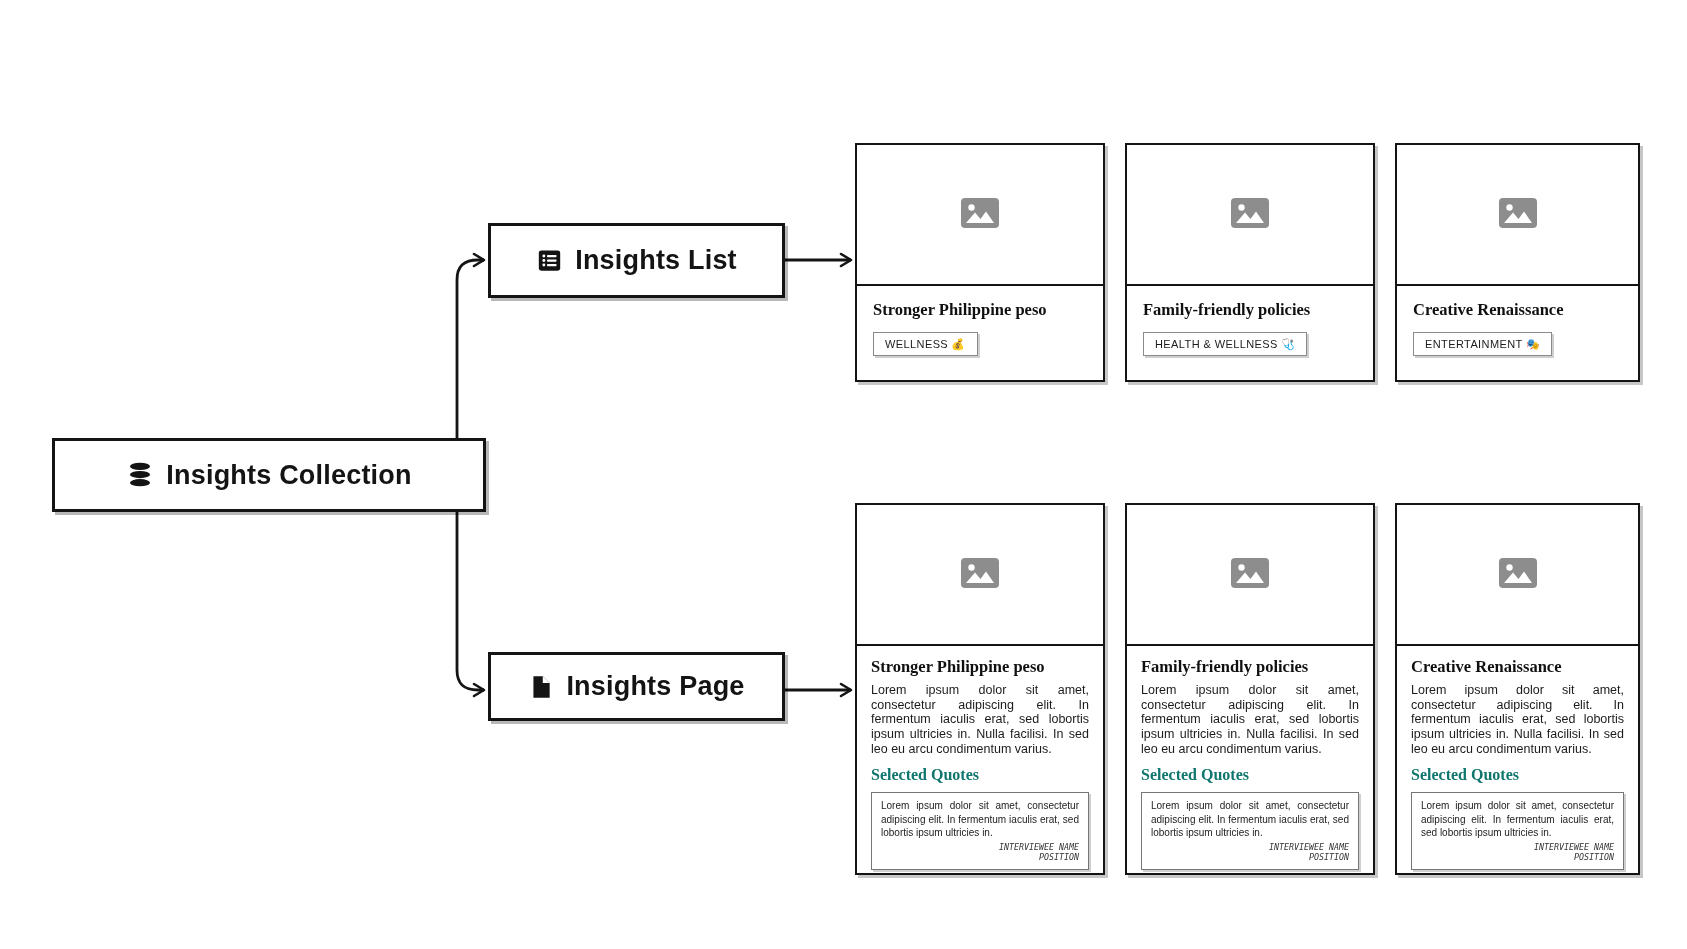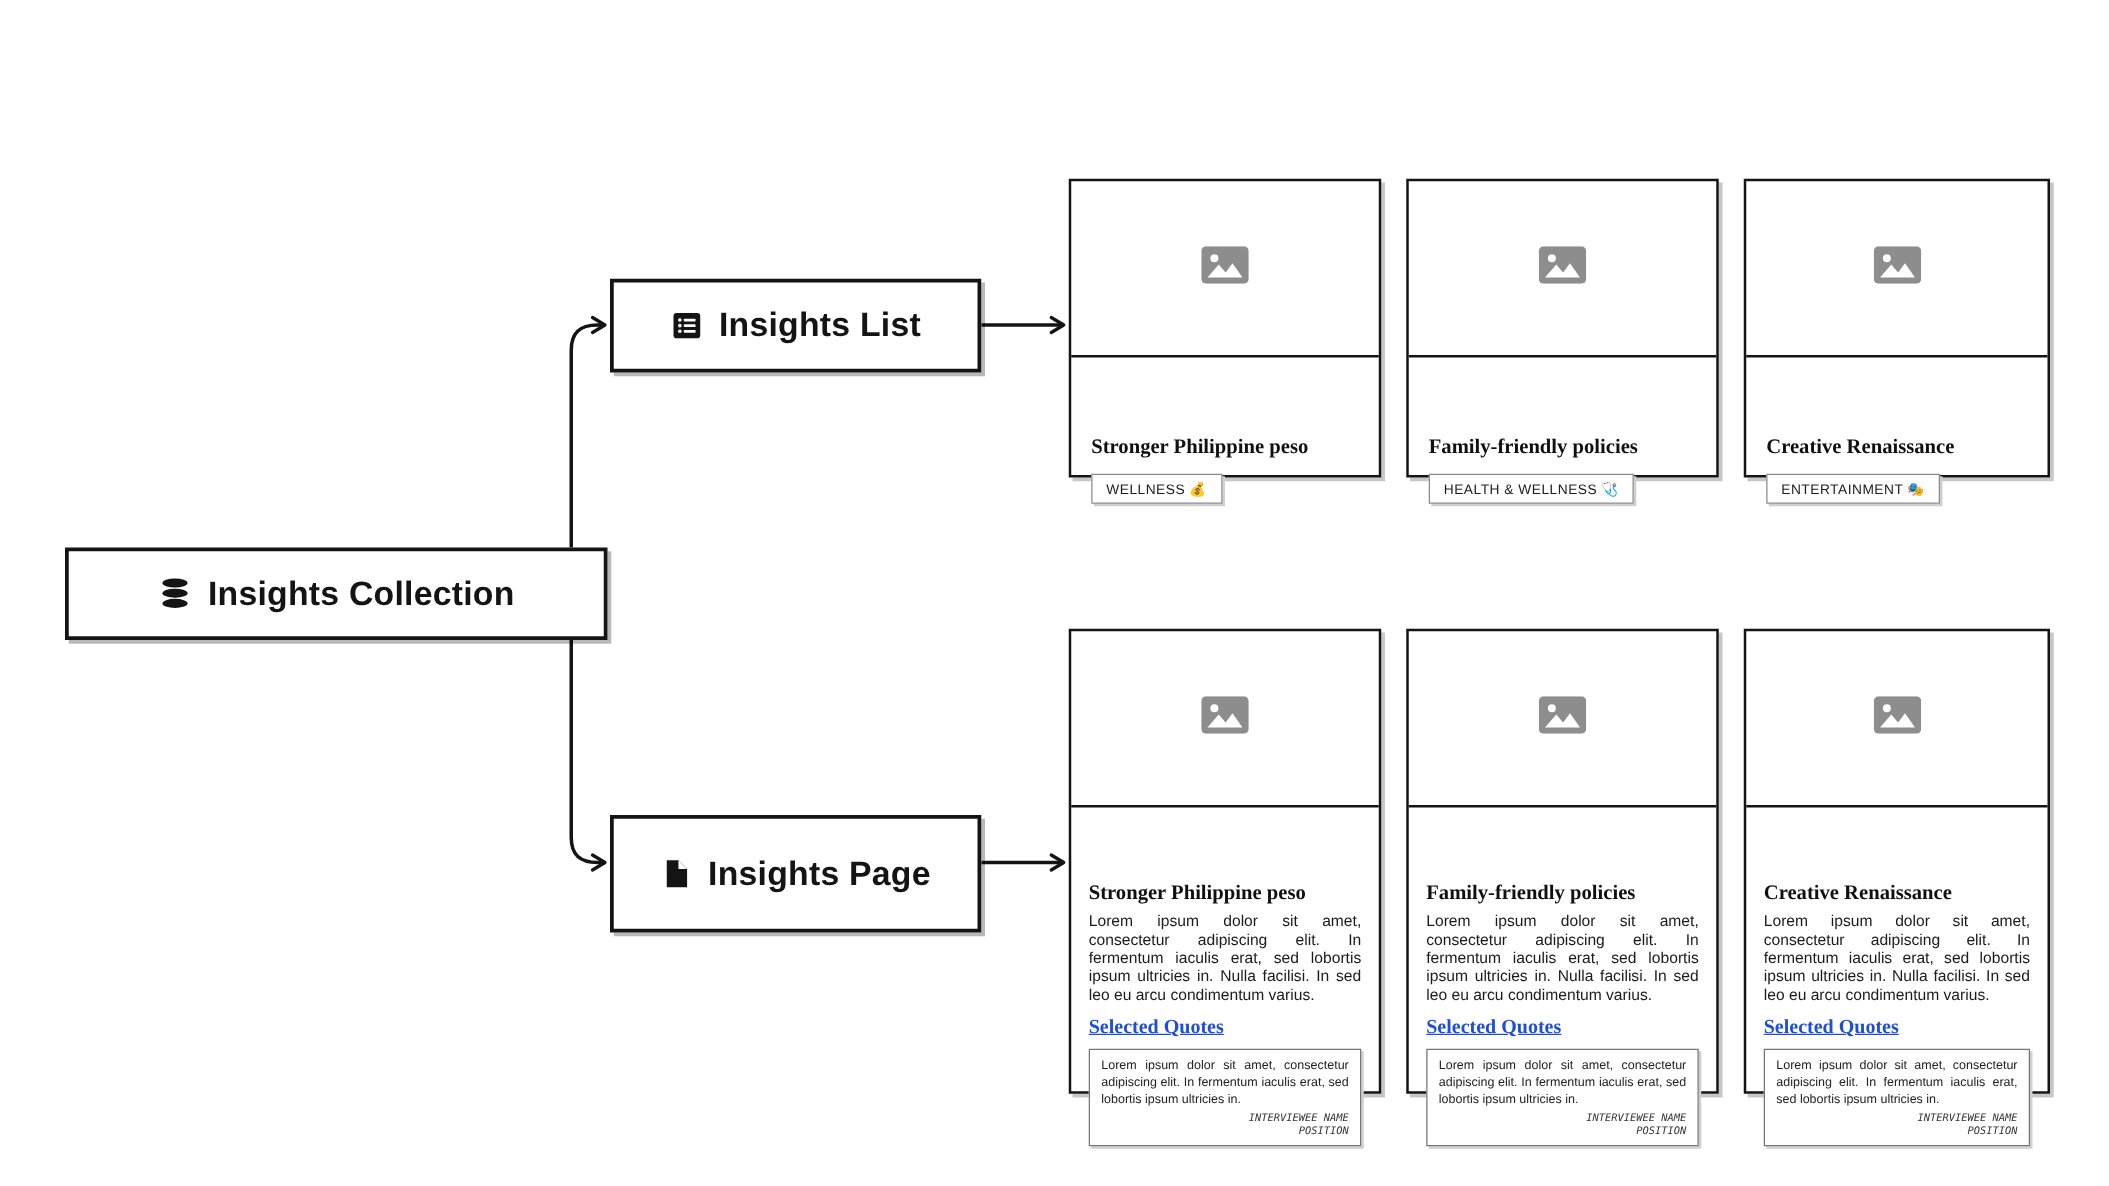--- a/index.html
+++ b/index.html
@@ -14,33 +14,33 @@
     position:absolute; background:#ffffff;
     border:3px solid #141414; box-shadow:3px 3px 0 rgba(0,0,0,0.28);
     display:flex; align-items:center; justify-content:center; gap:12px;
     box-sizing:border-box;
   }
   .node-label { font-weight:bold; font-size:27px; letter-spacing:0.2px; color:#141414; white-space:nowrap; }
   .node-icon { flex:none; display:flex; }
 
   #node-collection { left:52px;  top:438px; width:434px; height:74px; }
   #node-list       { left:488px; top:223px; width:297px; height:75px; }
-  #node-page       { left:488px; top:652px; width:297px; height:94px; }
+  #node-page       { left:488px; top:652px; width:297px; height:69px; }
 
   
   .card {
     position:absolute; background:#ffffff; box-sizing:border-box;
     border:2px solid #141414; box-shadow:3px 3px 0 rgba(0,0,0,0.22);
-    display:flex; flex-direction:column;gap:47px;
+    display:flex; flex-direction:column;
   }
   .card-image {
     flex:none; height:139px; border-bottom:2px solid #141414;
     display:flex; align-items:center; justify-content:center;
   }
-  .serif { font-family:"Liberation Serif", serif; font-weight:bold; color:#1d4ed8;text-decoration:underline; }
+  .serif { font-family:"Liberation Serif", serif; font-weight:bold; color:#0f766e; }
 
   
   .list-card-body { padding:14px 16px; }
   .card-title { font-family:"Liberation Serif", serif; font-weight:bold; font-size:16.5px; color:#101010; }
   .tag {
     display:inline-block; margin-top:12px; background:#ffffff;
     border:1px solid #8a8a8a; box-shadow:2px 2px 0 #cfcfcf;
     padding:5px 11px 4px 11px; font-size:11px; letter-spacing:0.4px; color:#1c1c1c;
     white-space:nowrap;
   }

